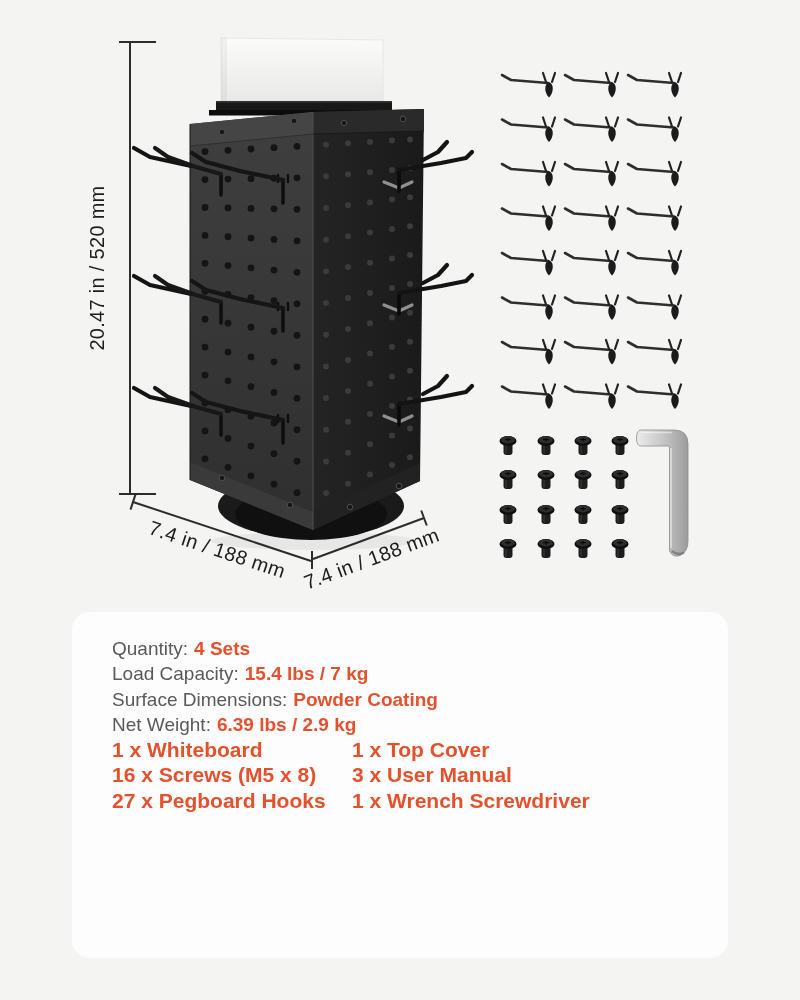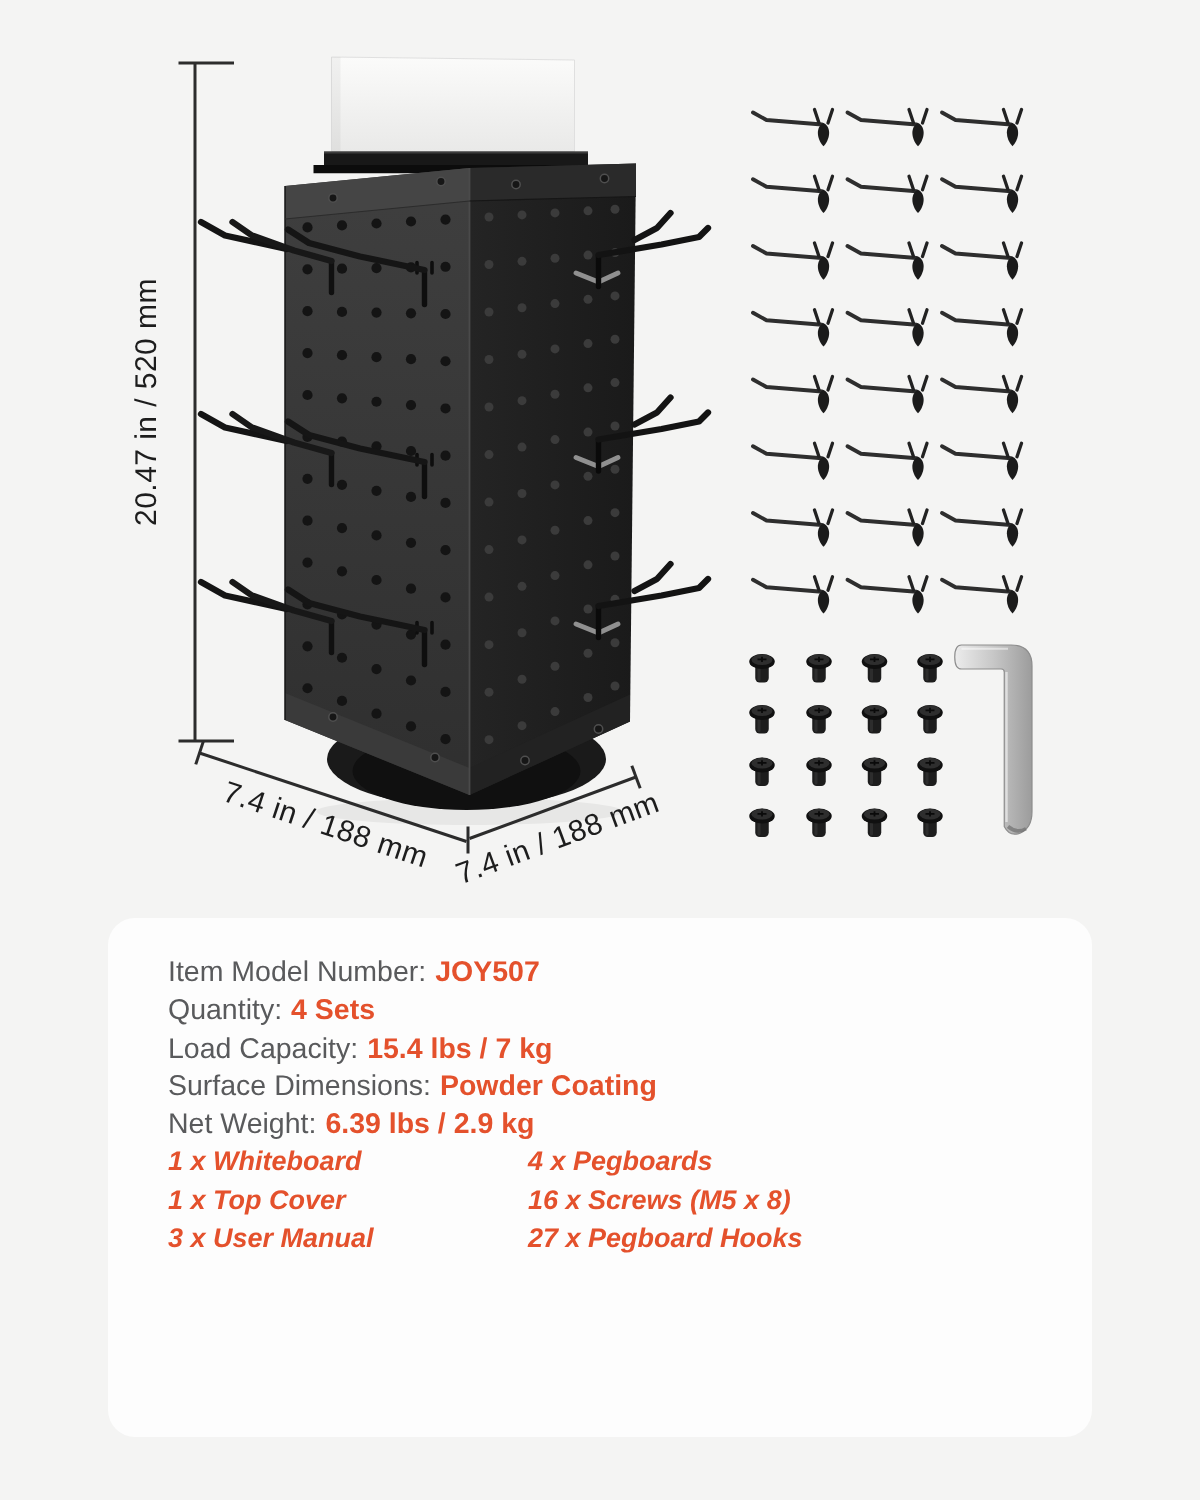--- a/index.html
+++ b/index.html
@@ -9,21 +9,21 @@
   body{font-family:"Liberation Sans","DejaVu Sans",sans-serif;background:var(--bg);}
   #stage{position:relative;width:800px;height:1000px;background:var(--bg);overflow:hidden;}
   #illo{position:absolute;left:0;top:0;}
   #illo text{font-family:"Liberation Sans","DejaVu Sans",sans-serif;font-size:20px;font-weight:500;
     fill:var(--dim);letter-spacing:.3px;}
   .spec-panel{position:absolute;left:72px;top:612px;width:656px;height:346px;background:var(--panel);
     border-radius:18px;box-sizing:border-box;padding:24px 18px 0 40px;}
   .spec-row{font-size:19px;line-height:25.3px;white-space:nowrap;color:var(--label);}
   .spec-row .val{color:var(--accent);font-weight:bold;margin-left:6px;}
   .acc-grid{display:grid;grid-template-columns:240px auto;}
-  .acc-item{font-size:18px;line-height:25.3px;color:var(--accent);font-weight:bold;white-space:nowrap;font-style:italic;}
+  .acc-item{font-size:21px;line-height:25.3px;color:var(--accent);font-weight:bold;white-space:nowrap;}
 </style>
 </head>
 <body>
 
 <div id="stage">
 
   <svg id="illo" width="800" height="600" viewBox="0 0 800 600">
     <defs>
       <linearGradient id="wbGrad" x1="0" y1="0" x2="0" y2="1">
         <stop offset="0" stop-color="#fbfbfa"></stop>
@@ -330,27 +330,26 @@
 
     <g>
       <path d="M 641,430 H 674 Q 688,430 688,444 V 541 Q 688,552 680,555.5 Q 673,558 669.5,551 V 448 Q 669.5,446 667.5,446 H 641 Q 636.5,446 636.5,438 Q 636.5,430 641,430 Z" fill="url(#wrenchGrad)" stroke="#8d8d8d" stroke-width="0.8"></path>
       <path d="M 671,448 V 548" stroke="#ffffff" stroke-width="1.6" opacity="0.55"></path>
       <path d="M 641,432.5 H 672" stroke="#ffffff" stroke-width="1.4" opacity="0.5"></path>
       <path d="M 672,551 Q 678,556 684,552.5" stroke="#6f6f6f" stroke-width="2.4" fill="none" opacity="0.7"></path>
     </g>
   </svg>
 
   <div class="spec-panel">
-    <div class="spec-row"><span>Item Model Number:</span><span class="val">JOY507</span></div>
     <div class="spec-row"><span>Quantity:</span><span class="val">4 Sets</span></div>
     <div class="spec-row"><span>Load Capacity:</span><span class="val">15.4 lbs / 7 kg</span></div>
     <div class="spec-row"><span>Surface Dimensions:</span><span class="val">Powder Coating</span></div>
     <div class="spec-row"><span>Net Weight:</span><span class="val">6.39 lbs / 2.9 kg</span></div>
     <div class="acc-grid">
       <div class="acc-item">1 x Whiteboard</div>
-      <div class="acc-item">4 x Pegboards</div>
       <div class="acc-item">1 x Top Cover</div>
       <div class="acc-item">16 x Screws (M5 x 8)</div>
       <div class="acc-item">3 x User Manual</div>
       <div class="acc-item">27 x Pegboard Hooks</div>
+      <div class="acc-item">1 x Wrench Screwdriver</div>
     </div>
   </div>
 </div>
 
 </body></html>

